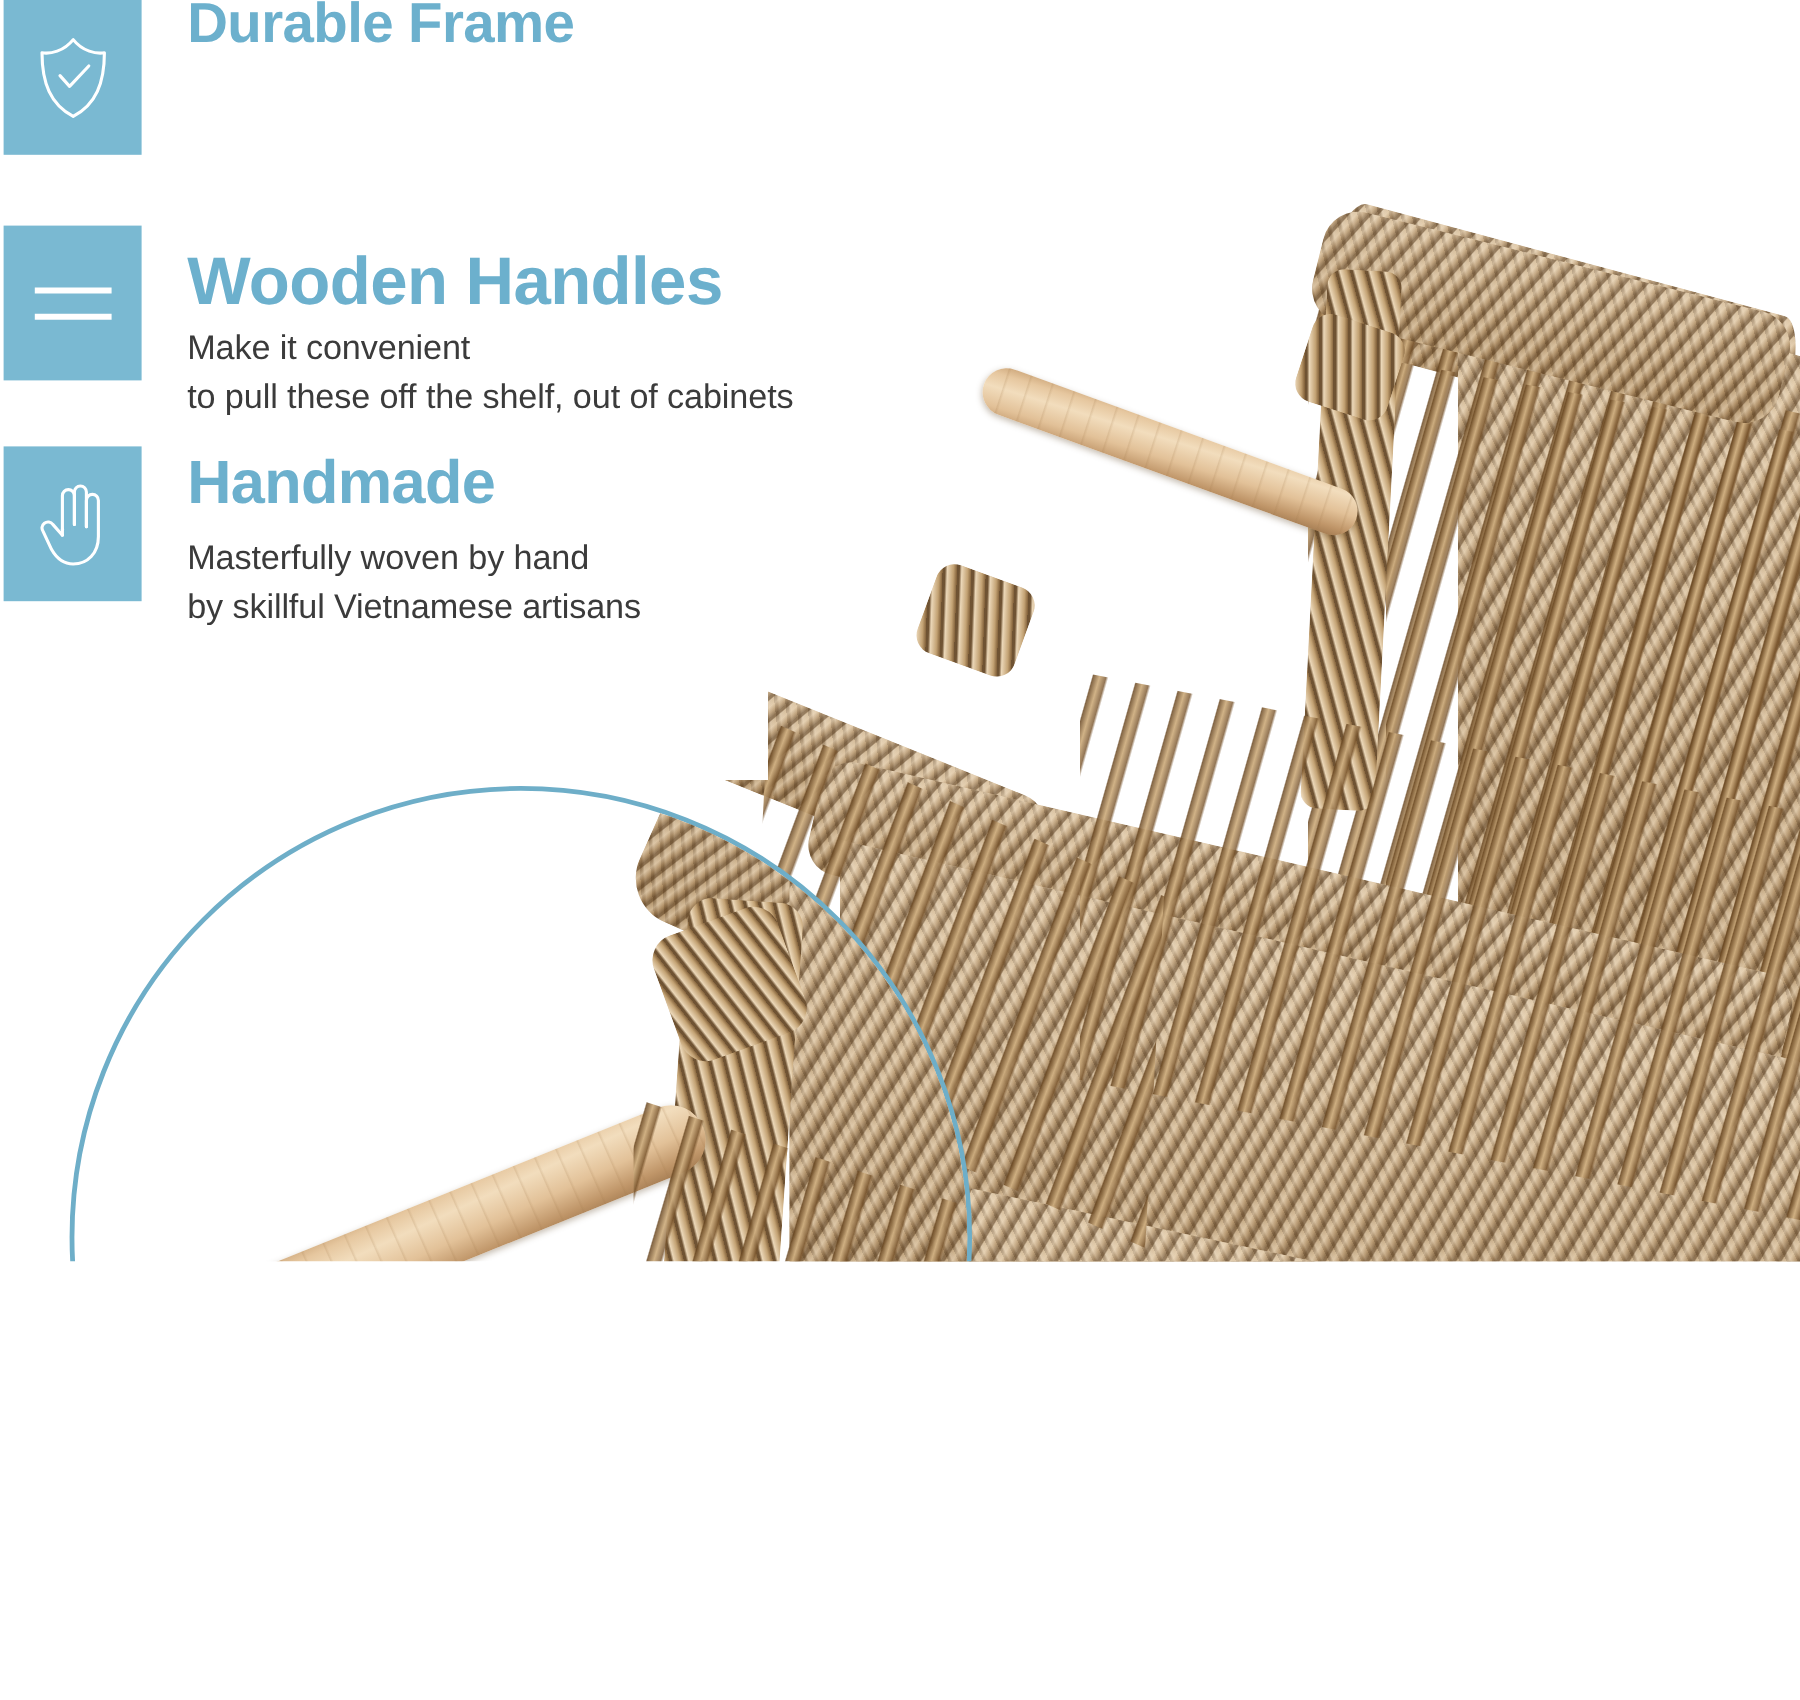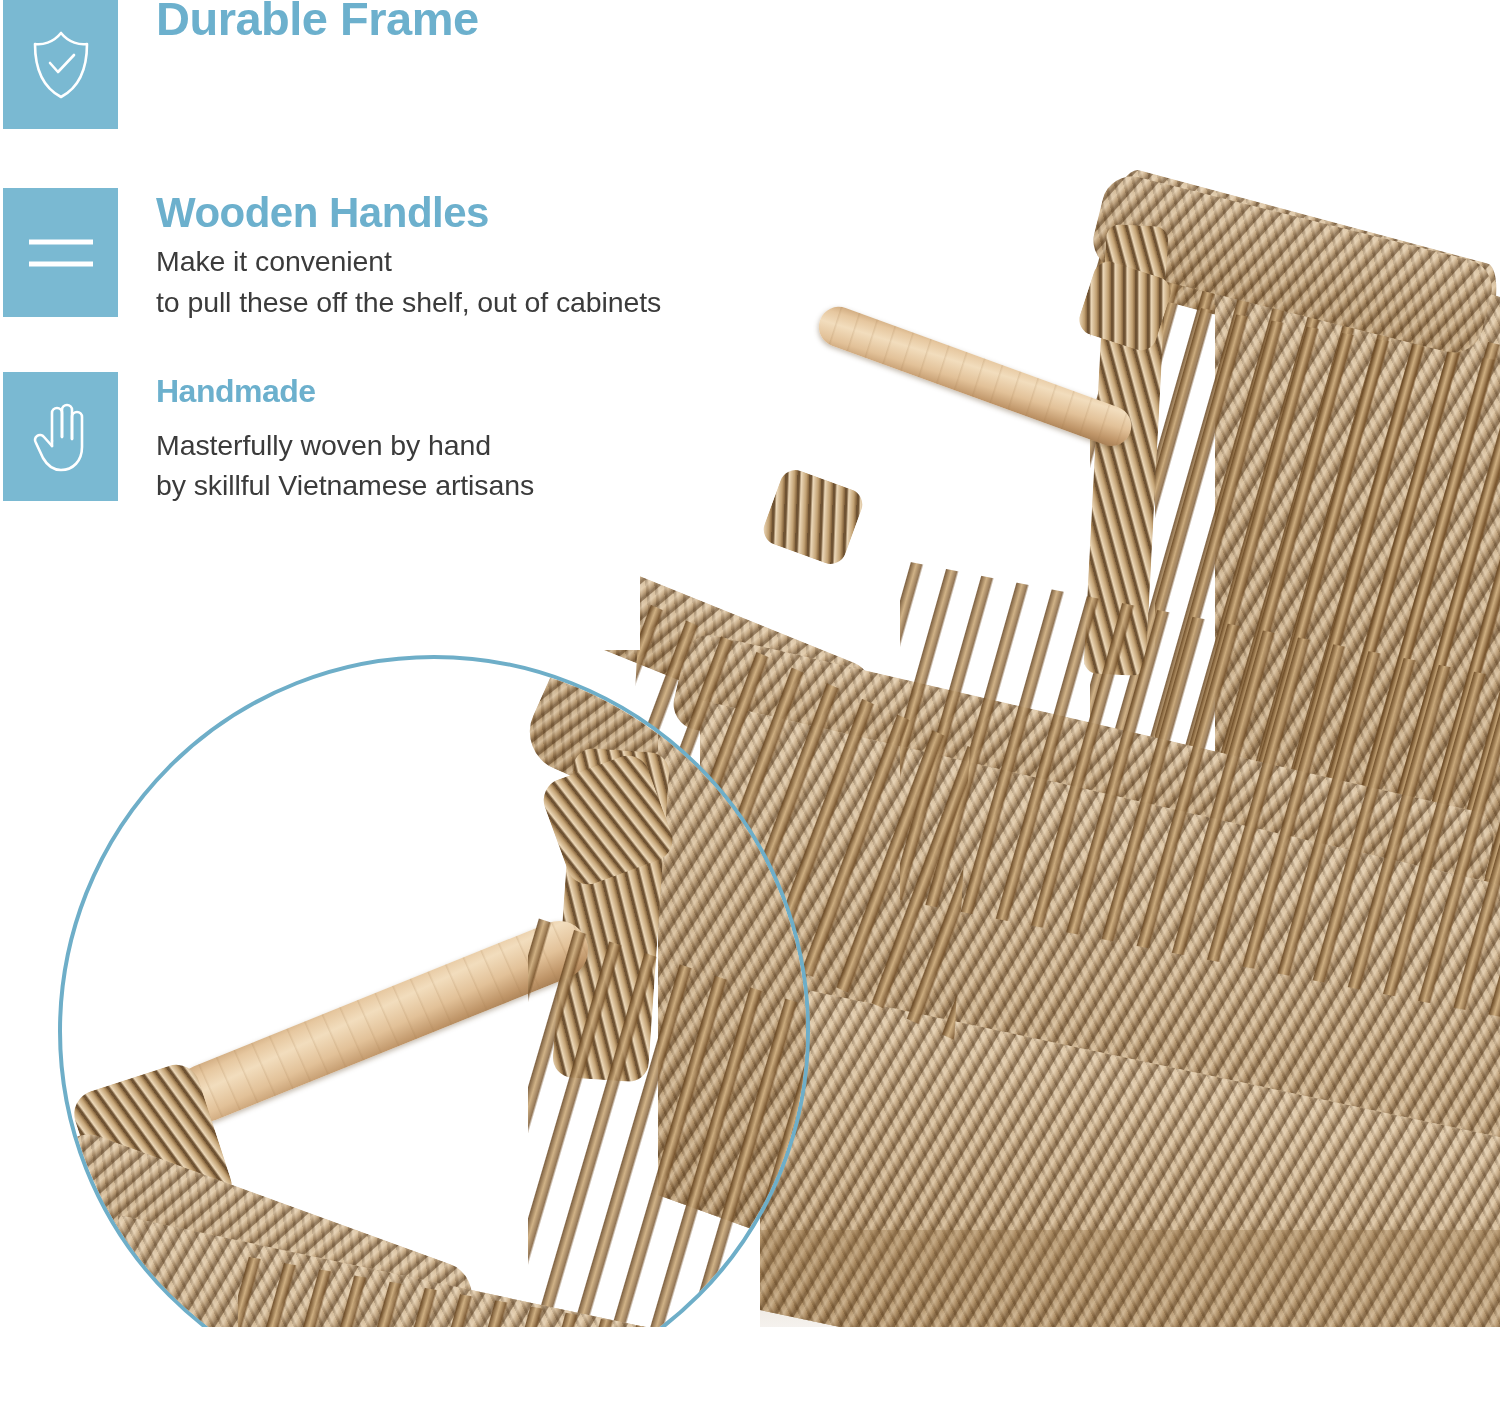--- a/index.html
+++ b/index.html
@@ -5,21 +5,21 @@
   * { margin:0; padding:0; box-sizing:border-box; }
   html, body { width:1500px; height:1417px; }
   body {
     background:#ffffff;
     font-family:"Liberation Sans", sans-serif;
     overflow:hidden;
     position:relative;
   }
 
   
-  #canvas { position:relative; width:1500px; height:1327px; background:#fff; overflow:hidden; }
+  #canvas { position:relative; width:1500px; height:1051px; background:#fff; overflow:hidden; }
 
   
   .feature-list { position:absolute; left:0; top:0; width:880px; z-index:40; }
 
   .feature { position:absolute; left:0; }
   .feature.f0 { top:0px; }
   .feature.f1 { top:188px; }
   .feature.f2 { top:372px; }
 
   .icon-box {
@@ -33,22 +33,22 @@
   .feature-text { position:absolute; left:156px; top:-6px; width:720px; }
 
   .feature-title {
     font-size:47px;
     font-weight:bold;
     color:#6cb0cd;
     letter-spacing:-0.5px;
     line-height:1.08;
     white-space:nowrap;
   }
-  .feature-title.t1 { font-size:42px; }
-  .feature-title.t2 { font-size:32px; }
+  .feature-title.t1 { font-size:56px;margin-top:14px; }
+  .feature-title.t2 { font-size:51px; }
 
   .feature-body {
     margin-top:5px;
     font-size:28.5px;
     color:#3b3b3b;
     line-height:1.42;
     letter-spacing:-0.1px;
     white-space:pre-line;
   }
   .feature.f1 .feature-text { top:2px; }

